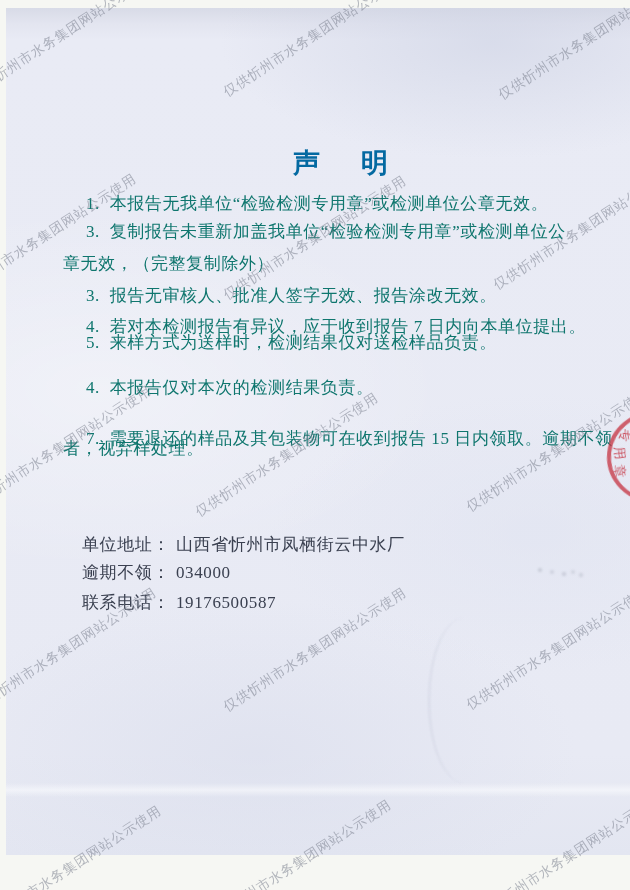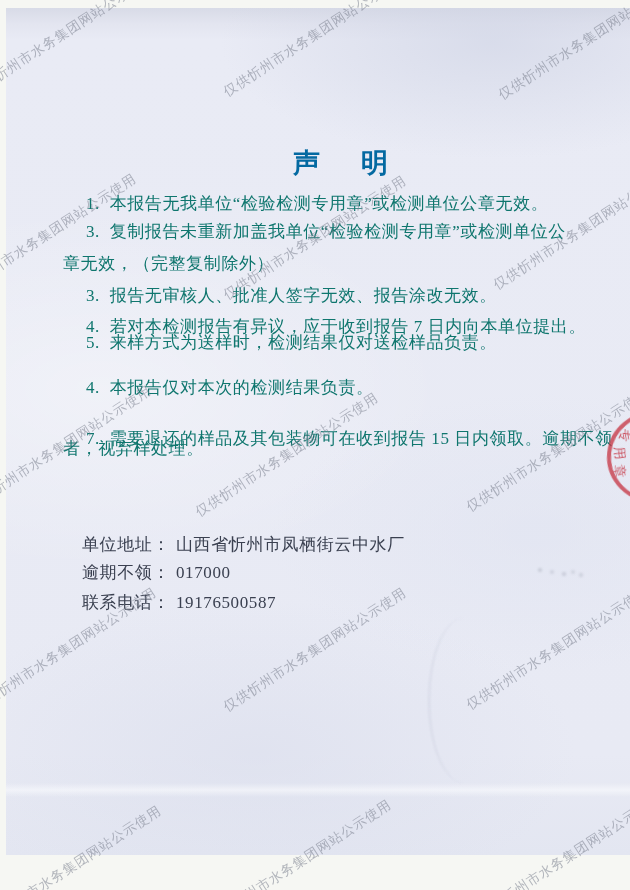--- a/index.html
+++ b/index.html
@@ -85,21 +85,21 @@
 <div class="line" style="left:86px;top:221px;">3.  复制报告未重新加盖我单位“检验检测专用章”或检测单位公</div>
 <div class="line" style="left:63px;top:253px;">章无效，（完整复制除外）</div>
 <div class="line" style="left:86px;top:285px;text-align:right;">3.  报告无审核人、批准人签字无效、报告涂改无效。</div>
 <div class="line" style="left:86px;top:316px;">4.  若对本检测报告有异议，应于收到报告 7 日内向本单位提出。</div>
 <div class="line" style="left:86px;top:332px;">5.  来样方式为送样时，检测结果仅对送检样品负责。</div>
 <div class="line" style="left:86px;top:377px;">4.  本报告仅对本次的检测结果负责。</div>
 <div class="line" style="left:86px;top:428px;">7.  需要退还的样品及其包装物可在收到报告 15 日内领取。逾期不领</div>
 <div class="line" style="left:63px;top:438px;">者，视弃样处理。</div>
 
 <div class="contact-row" style="top:534px;"><span>单位地址：</span><span class="value">山西省忻州市凤栖街云中水厂</span></div>
-<div class="contact-row" style="top:562px;"><span>逾期不领：</span><span class="value">017000</span></div>
+<div class="contact-row" style="top:562px;"><span>逾期不领：</span><span class="value">034000</span></div>
 <div class="contact-row" style="top:592px;"><span>联系电话：</span><span class="value">19176500587</span></div>
 
 <div class="stamp">
   <span class="stamp-char c0">专</span>
   <span class="stamp-char c1">用</span>
   <span class="stamp-char c2">章</span>
 </div>
 
 <div class="smudge"></div>
 

